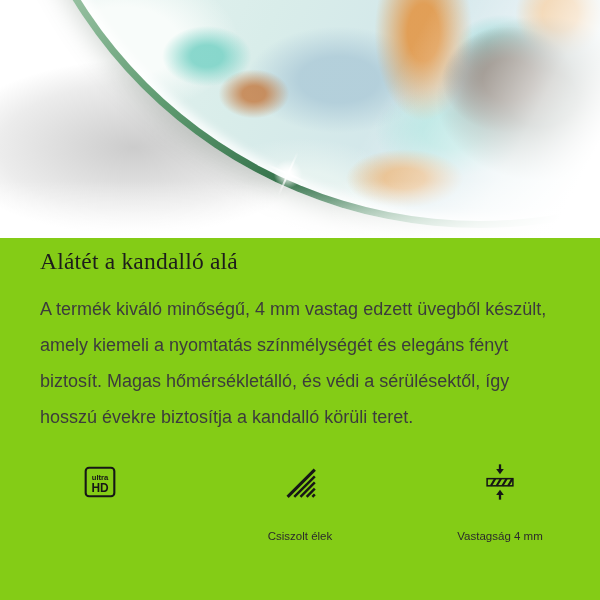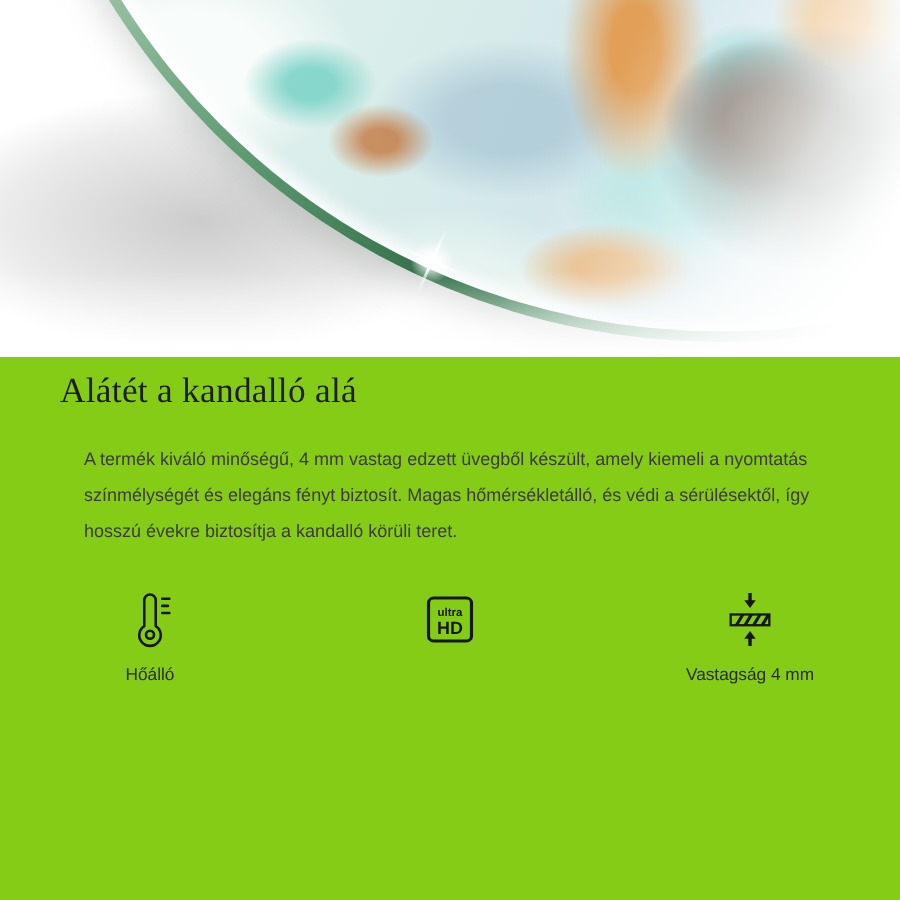--- a/index.html
+++ b/index.html
@@ -58,31 +58,31 @@
   }
 
   
   .content{padding:0 40px;}
   h1{
     font-family:"Liberation Serif","DejaVu Serif",serif;
     font-weight:400;font-size:23.5px;line-height:1.4;color:#1d1d1b;
     margin:7px 0 13px 0;letter-spacing:.2px;
   }
   .lede{
-    font-size:12px;line-height:2.0;color:#3c3c3c;
-    margin:16px;max-width:526px;
+    font-size:18px;line-height:2.0;color:#3c3c3c;
+    margin:0;max-width:526px;
   }
 
   
   .features{
     margin-top:26px;
     display:grid;grid-template-columns:repeat(3,1fr);
     row-gap:24px;width:600px;margin-left:-40px;
   }
-  .feature{display:flex;flex-direction:column;align-items:center;gap:10px;}
+  .feature{display:flex;flex-direction:column;align-items:center;gap:27px;}
   .feature svg{width:42px;height:42px;display:block;}
   .feature .lbl{font-size:11.5px;color:#2b2b2b;line-height:1.2;text-align:center;}
   .ic{stroke:#161616;fill:none;stroke-width:1.8;}
   .ic text{stroke:none;fill:#161616;font-family:"Liberation Sans","DejaVu Sans",sans-serif;}
 </style>
 </head>
 <body>
 
 <div class="canvas">
 
@@ -97,39 +97,41 @@
 
   <div class="content">
     <h1>
       <span>Alátét a kandalló alá</span><br>
     </h1>
 
     <p class="lede">A termék kiváló minőségű, 4 mm vastag edzett üvegből készült, amely kiemeli a nyomtatás színmélységét és elegáns fényt biztosít. Magas hőmérsékletálló, és védi a sérülésektől, így hosszú évekre biztosítja a kandalló körüli teret.</p>
 
     <div class="features">
 
-      <div class="feature">
-        <svg class="ic" viewBox="0 0 44 44">
-          <path d="M18 26.6 V8.5 A4 4 0 0 1 26 8.5 V26.6 A7.5 7.5 0 1 1 18 26.6 Z" stroke-linejoin="round"></path>
-          <circle cx="22" cy="32.6" r="2.8"></circle>
-          <path d="M30.5 7.5 h5 M30.5 12.5 h4 M30.5 17.5 h5" stroke-linecap="round"></path>
-        </svg>
-        <span class="lbl">Hőálló</span>
-      </div>
 
       <div class="feature">
         <svg class="ic" viewBox="0 0 44 44">
           <rect x="7" y="7" width="30" height="30" rx="3.5" stroke-width="2.2"></rect>
           <text x="22" y="19.5" font-size="8" font-weight="600" text-anchor="middle">ultra</text>
           <text x="22" y="32" font-size="12.5" font-weight="700" text-anchor="middle">HD</text>
         </svg>
       </div>
 
 
 
+      <div class="feature">
+        <svg class="ic" viewBox="0 0 44 44">
+          <path d="M9 37.5 L37.5 9" stroke-width="3.2"></path>
+          <path d="M16 37.5 L37.5 16" stroke-width="2.6"></path>
+          <path d="M22.5 37.5 L37.5 22.5" stroke-width="2.6"></path>
+          <path d="M29 37.5 L37.5 29" stroke-width="2.6"></path>
+          <path d="M35 37.5 L37.5 35" stroke-width="2.6"></path>
+        </svg>
+        <span class="lbl">Csiszolt élek</span>
+      </div>
 
       <div class="feature">
         <svg class="ic" viewBox="0 0 44 44">
           <path d="M22 3.5 V9" stroke-width="2.4"></path>
           <path d="M18 8.5 H26 L22 14 Z" fill="#161616" stroke="none"></path>
           <rect x="8.5" y="18.5" width="27" height="7.5" stroke-width="1.6"></rect>
           <path d="M12.5 26 L17 18.5 M18.5 26 L23 18.5 M24.5 26 L29 18.5 M30.5 26 L35 18.5" stroke-width="2.2"></path>
           <path d="M22 40.5 V35" stroke-width="2.4"></path>
           <path d="M18 35.5 H26 L22 30 Z" fill="#161616" stroke="none"></path>
         </svg>

